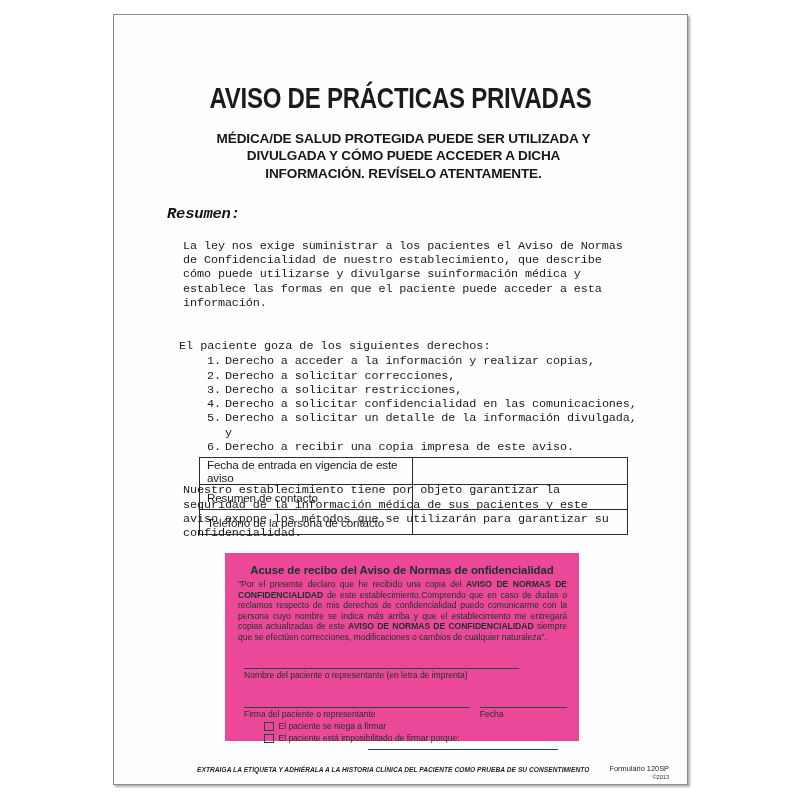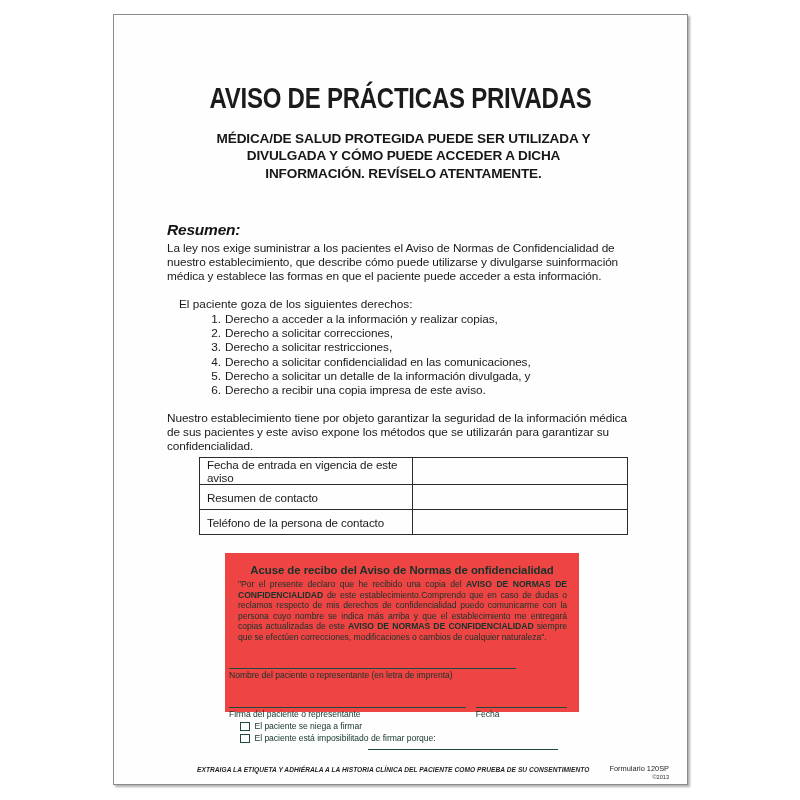--- a/index.html
+++ b/index.html
@@ -69,34 +69,35 @@
     color: #171717;
     letter-spacing: -0.15px;
   }
   .doc-subtitle .sub-line { display: block; }
 
   
   .body-block {
     position: absolute;
     left: 53px;
     right: 46px;
-    top: 206px;
+    top: 190px;
+    font-family: Liberation Mono, monospace;
   }
 
   .section-heading {
     font-style: italic;
     font-weight: bold;
     font-size: 15.5px;
     color: #141414;
     margin: 0 0 2px 0;
     letter-spacing: -0.2px;
   }
 
   p.para {
-    margin: 0;
+    margin: 16px;
     font-size: 11.8px;
     line-height: 14.2px;
     color: #1a1a1a;
     letter-spacing: -0.1px;
     text-align: left;
   }
   .gap-md { height: 13px; }
 
   .lead-in {
     margin: 0 0 1px 12px;
@@ -147,22 +148,22 @@
   }
   .info-table td.label-cell { width: 205px; }
   .info-table td.value-cell { width: 207px; }
 
   
   .ack-box {
     position: absolute;
     left: 111px;
     top: 538px;
     width: 354px;
-    height: 159px;
-    background: #ef4444;
+    height: 188px;
+    background: #ec4899;
     box-sizing: border-box;
     padding: 0;
   }
   .ack-title {
     margin: 0;
     padding: 11px 10px 0 10px;
     text-align: center;
     font-size: 11.4px;
     font-weight: bold;
     color: #14332a;
@@ -174,21 +175,21 @@
     font-size: 8.6px;
     line-height: 10.5px;
     color: #14332a;
     text-align: justify;
     letter-spacing: -0.05px;
   }
   .ack-body b { font-weight: bold; }
 
   .sig-zone {
     position: absolute;
-    left: 4px;
+    left: 19px;
     right: 12px;
     top: 115px;
   }
   .sig-row {
     position: relative;
     margin-bottom: 10px;
   }
   .sig-rule {
     border-bottom: 1px solid #1d4b3e;
     height: 0;
@@ -210,20 +211,21 @@
 
   .check-zone {
     position: absolute;
     left: 15px;
     top: 168px;
   }
   .check-line {
     display: flex;
     align-items: flex-end;
     margin-bottom: 2px;
+    margin-left: 24px;
   }
   .checkbox-glyph {
     width: 7.5px;
     height: 7.5px;
     border: 1px solid #1d4b3e;
     background: transparent;
     margin-right: 5px;
     flex: 0 0 auto;
   }
   .check-label {

